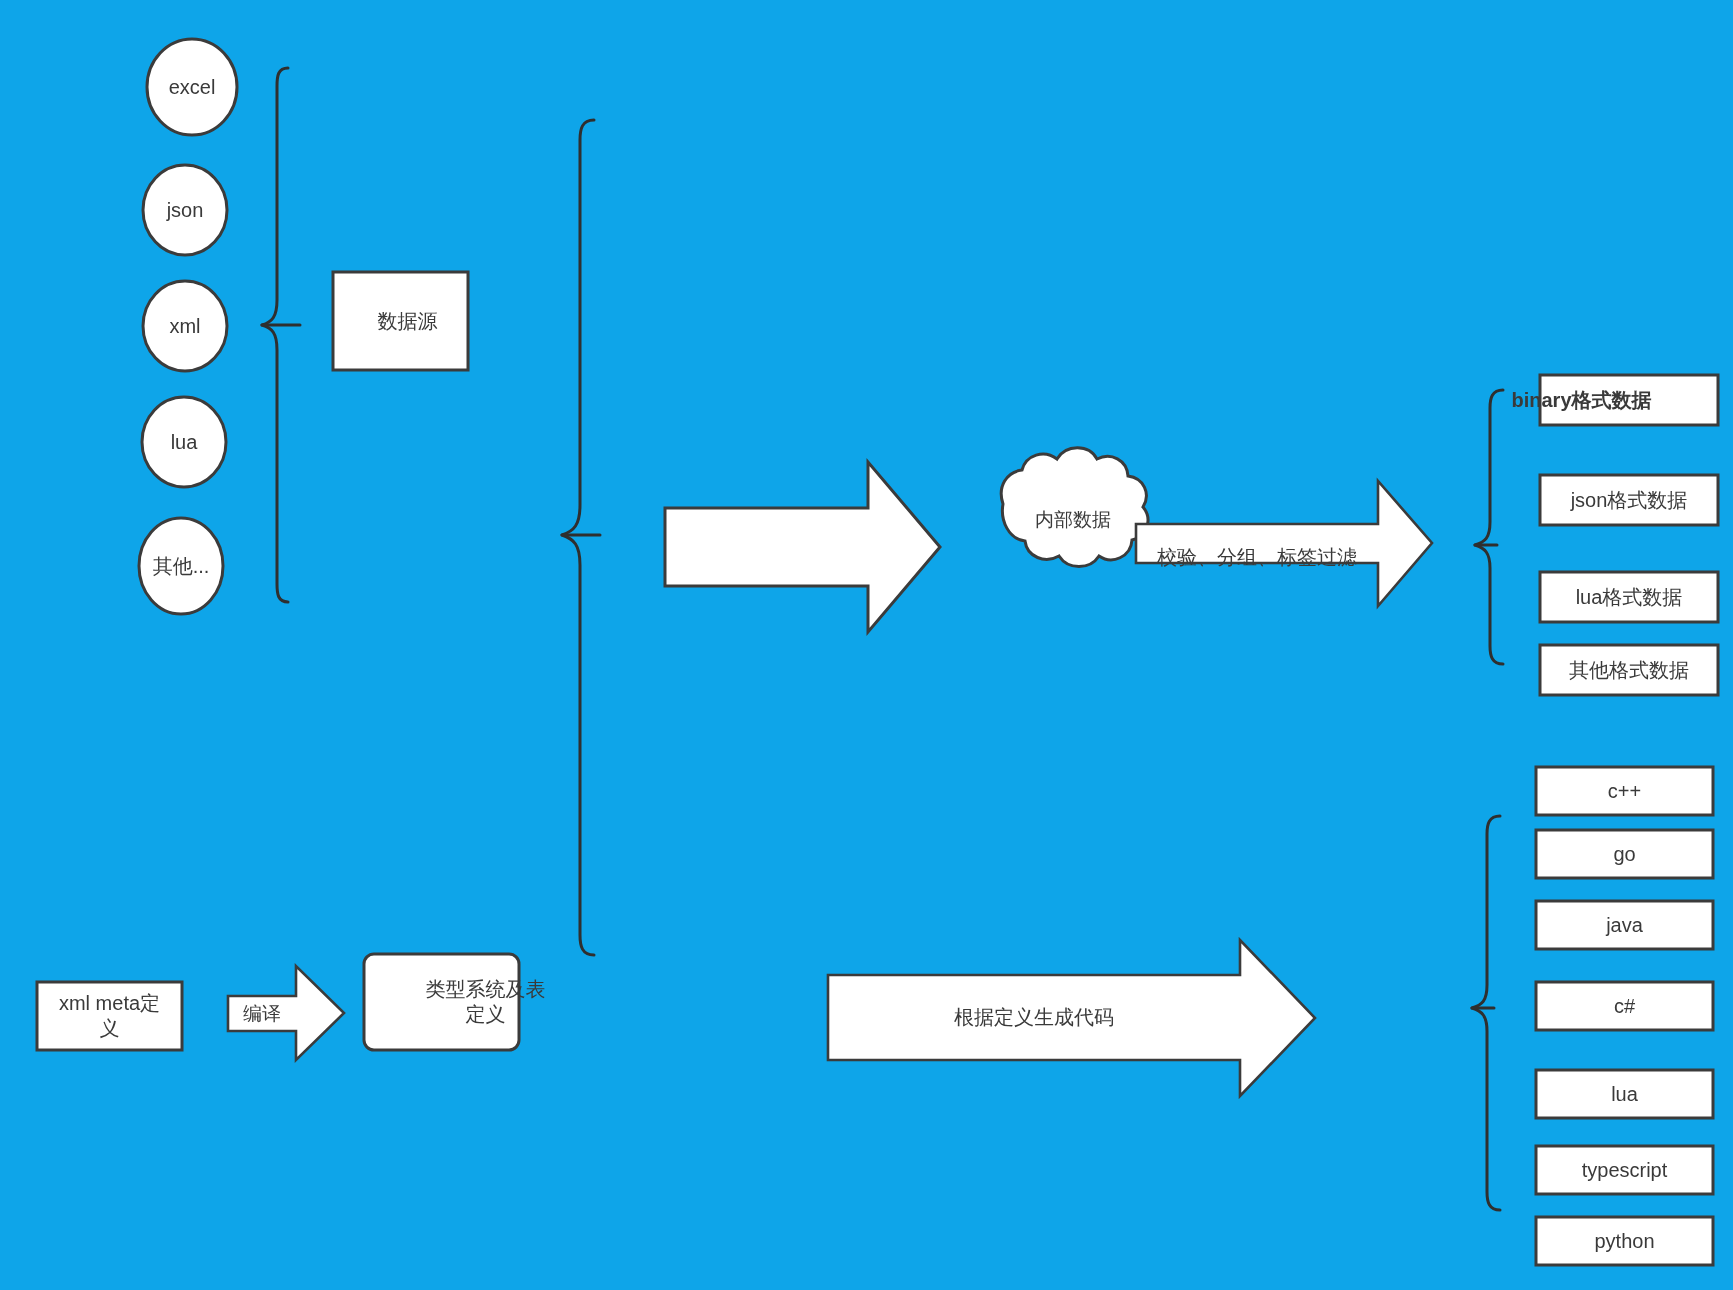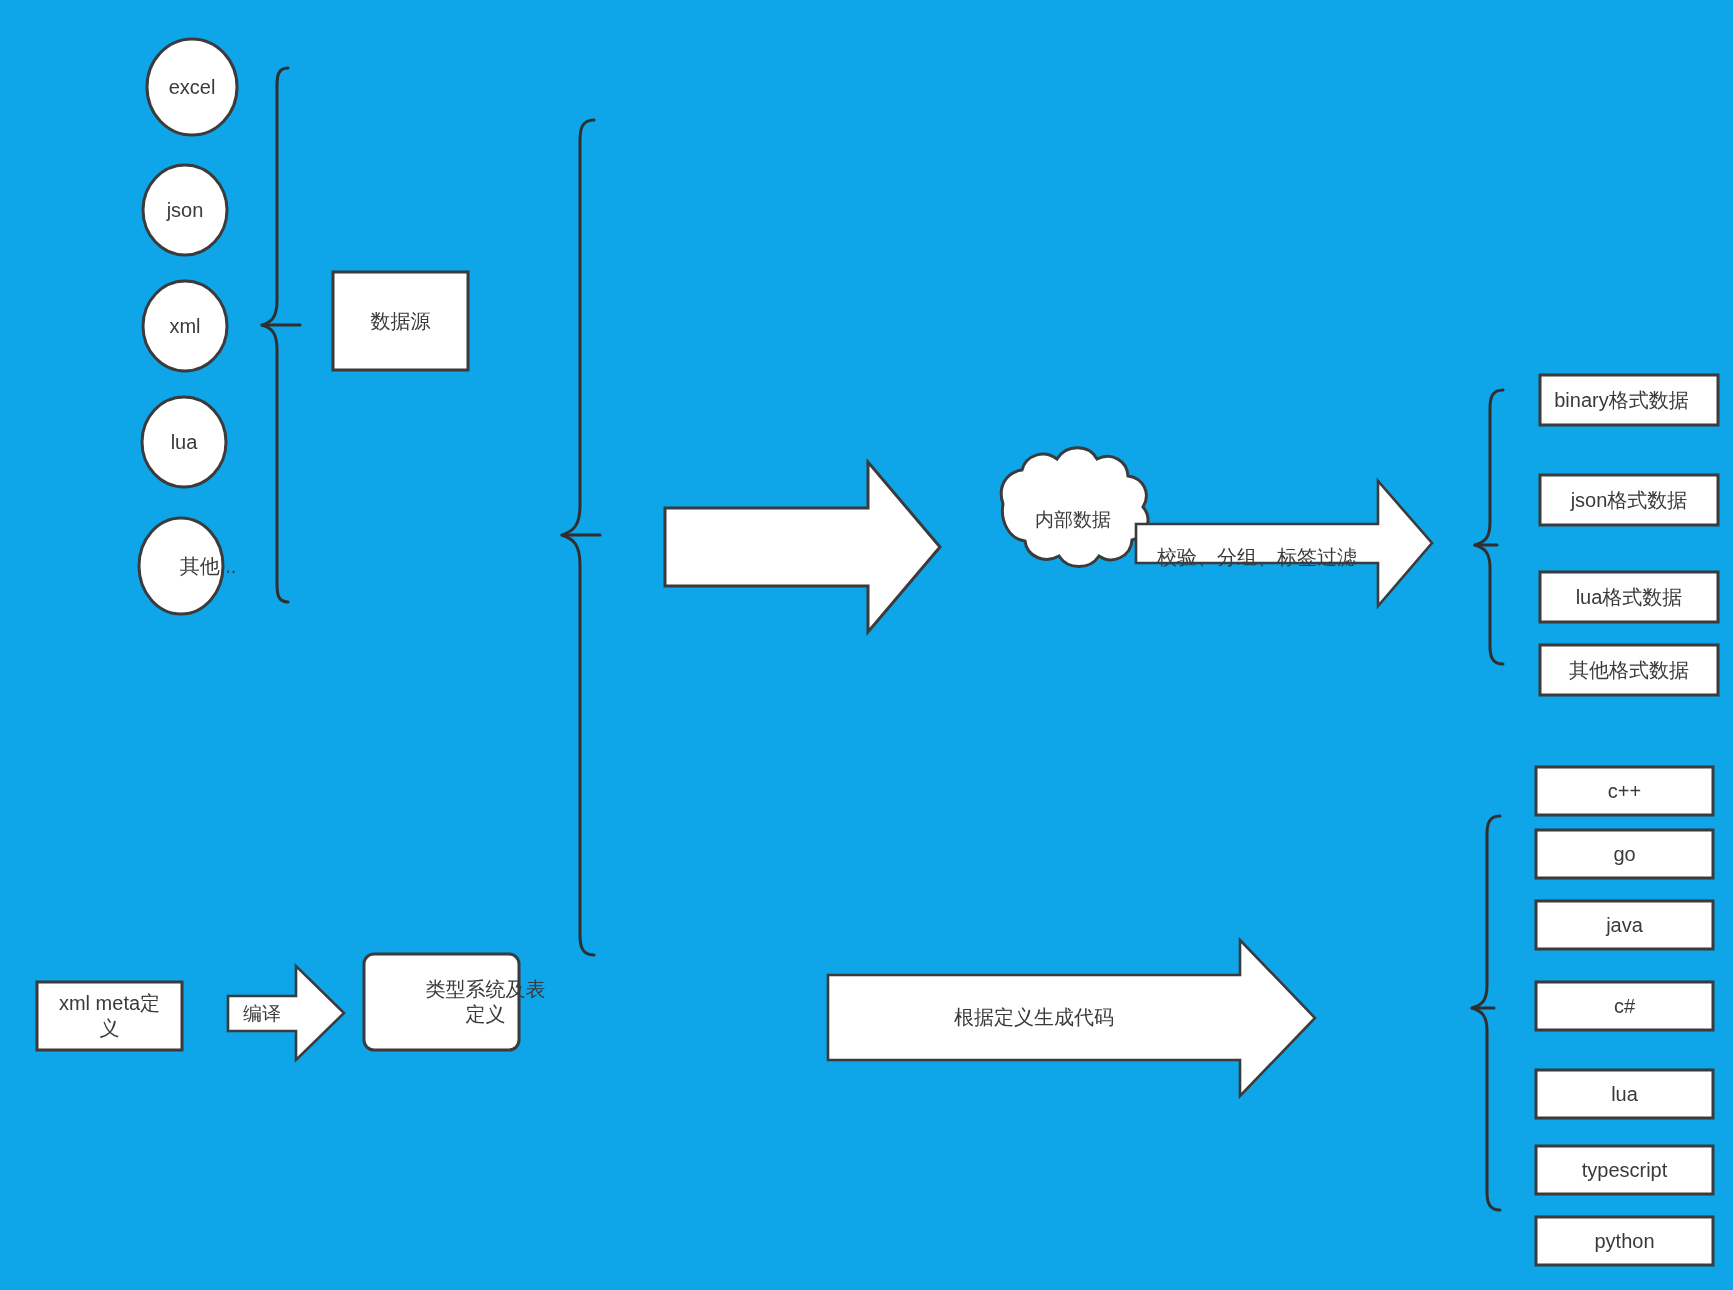--- a/index.html
+++ b/index.html
@@ -169,30 +169,30 @@
     <rect class="shape-stroke" x="1536" y="982" width="177" height="48"></rect>
     <rect class="shape-stroke" x="1536" y="1070" width="177" height="48"></rect>
     <rect class="shape-stroke" x="1536" y="1146" width="177" height="48"></rect>
     <rect class="shape-stroke" x="1536" y="1217" width="177" height="48"></rect>
   </svg>
 
   <div class="node-label label-md" style="left:147px; top:63px; width:90px; height:48px;">excel</div>
   <div class="node-label label-md" style="left:143px; top:188px; width:84px; height:45px;">json</div>
   <div class="node-label label-md" style="left:143px; top:304px; width:84px; height:45px;">xml</div>
   <div class="node-label label-md" style="left:142px; top:420px; width:84px; height:45px;">lua</div>
-  <div class="node-label label-md" style="left:139px; top:544px; width:84px; height:45px;padding-left:27px;">其他...</div>
-
-  <div class="node-label label-md" style="left:333px; top:272px; width:135px; height:98px;">数据源</div>
+  <div class="node-label label-md" style="left:139px; top:544px; width:84px; height:45px;">其他...</div>
+
+  <div class="node-label label-md" style="left:333px; top:272px; width:135px; height:98px;padding-left:7px;">数据源</div>
 
 
   <div class="node-label label-sm" style="left:1013px; top:480px; width:120px; height:80px;">内部数据</div>
 
   <div class="node-label label-md" style="left:1136px; top:524px; width:242px; height:39px;margin-top:14px;">校验、分组、标签过滤</div>
 
-  <div class="node-label label-md" style="left:1540px; top:375px; width:163px; height:50px;">binary格式数据</div>
+  <div class="node-label label-md" style="left:1500px; top:375px; width:163px; height:50px;font-weight:bold;">binary格式数据</div>
   <div class="node-label label-md" style="left:1540px; top:475px; width:178px; height:50px;border-radius:10px;">json格式数据</div>
   <div class="node-label label-md" style="left:1540px; top:572px; width:178px; height:50px;">lua格式数据</div>
   <div class="node-label label-md" style="left:1540px; top:645px; width:178px; height:50px;">其他格式数据</div>
 
   <div class="node-label label-md" style="left:37px; top:982px; width:145px; height:68px;">xml meta定
 义</div>
   <div class="node-label label-sm" style="left:228px; top:996px; width:68px; height:35px;">编译</div>
   <div class="node-label label-md" style="left:364px; top:954px; width:155px; height:96px;padding-left:44px;">类型系统及表
 定义</div>
 

